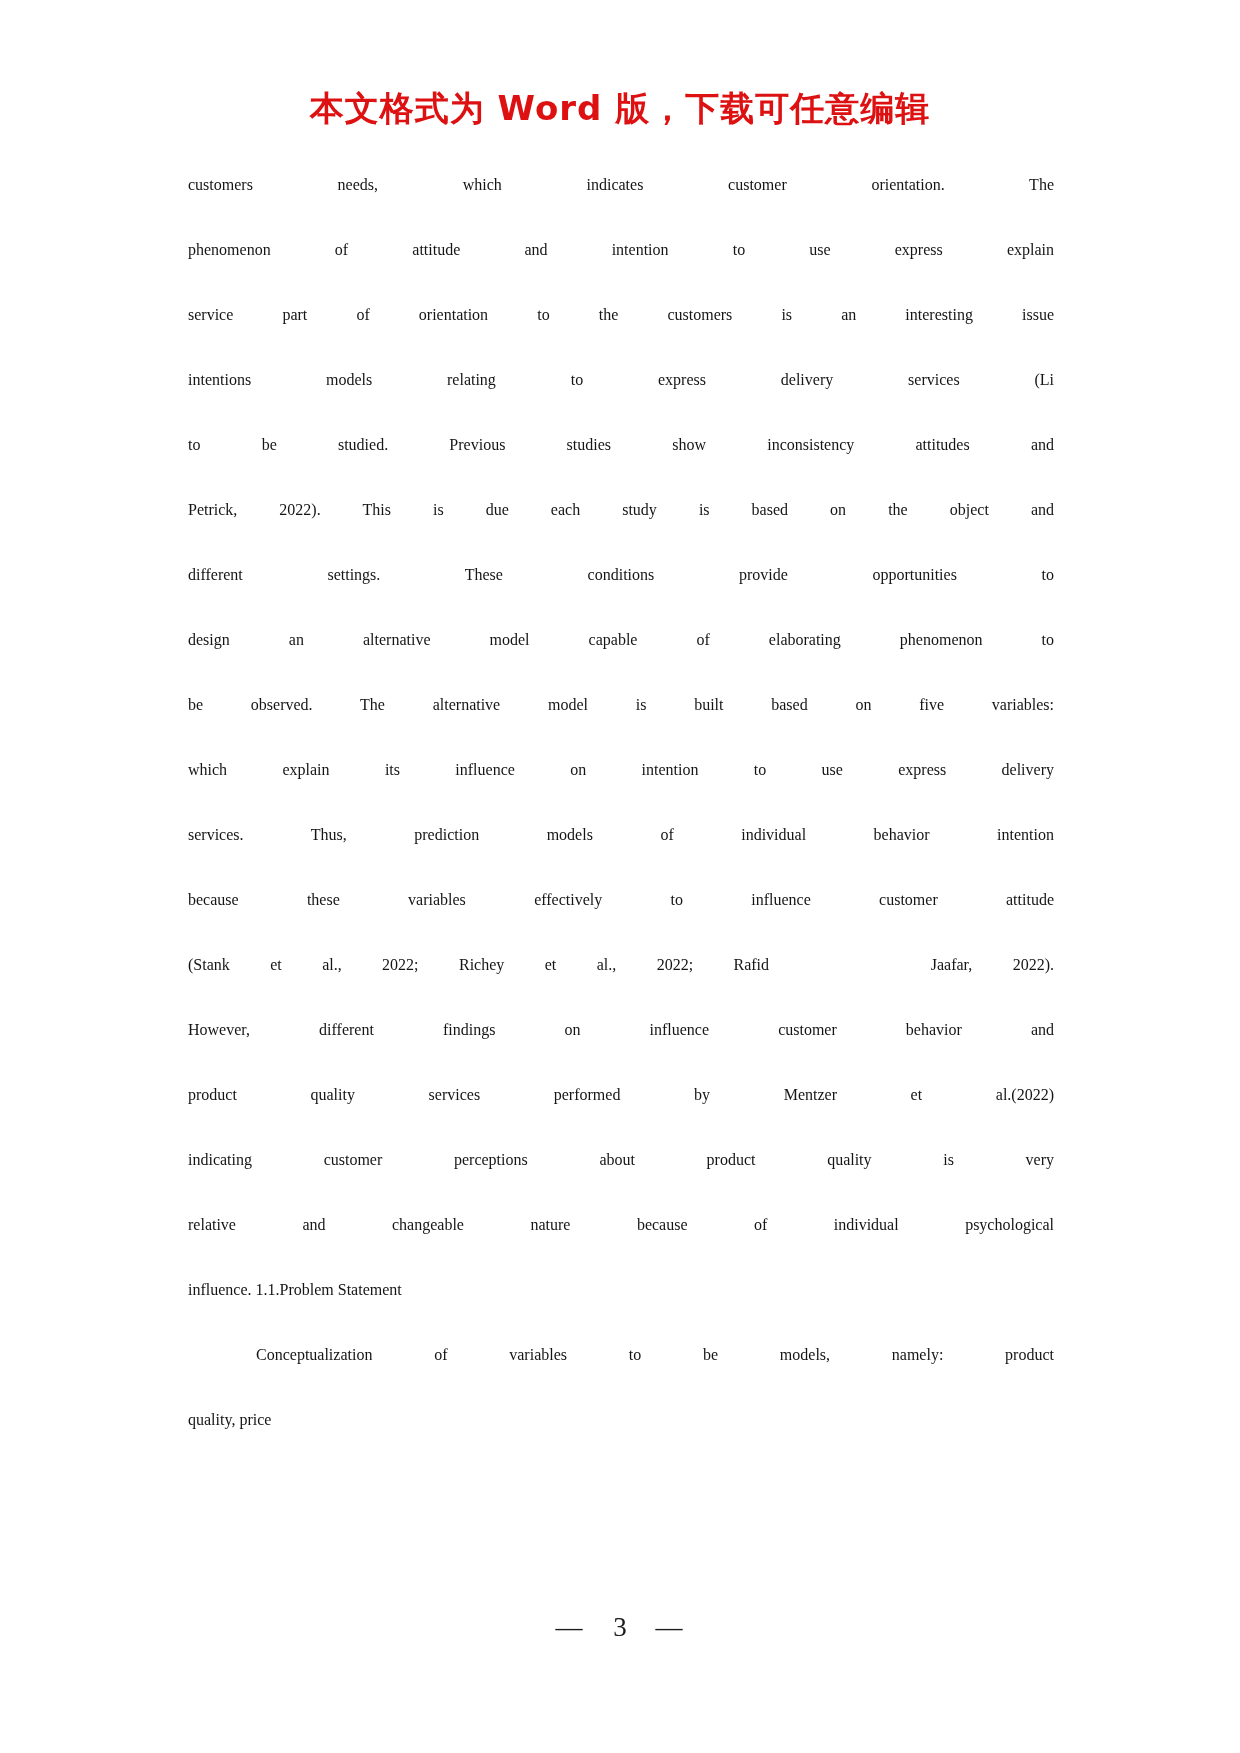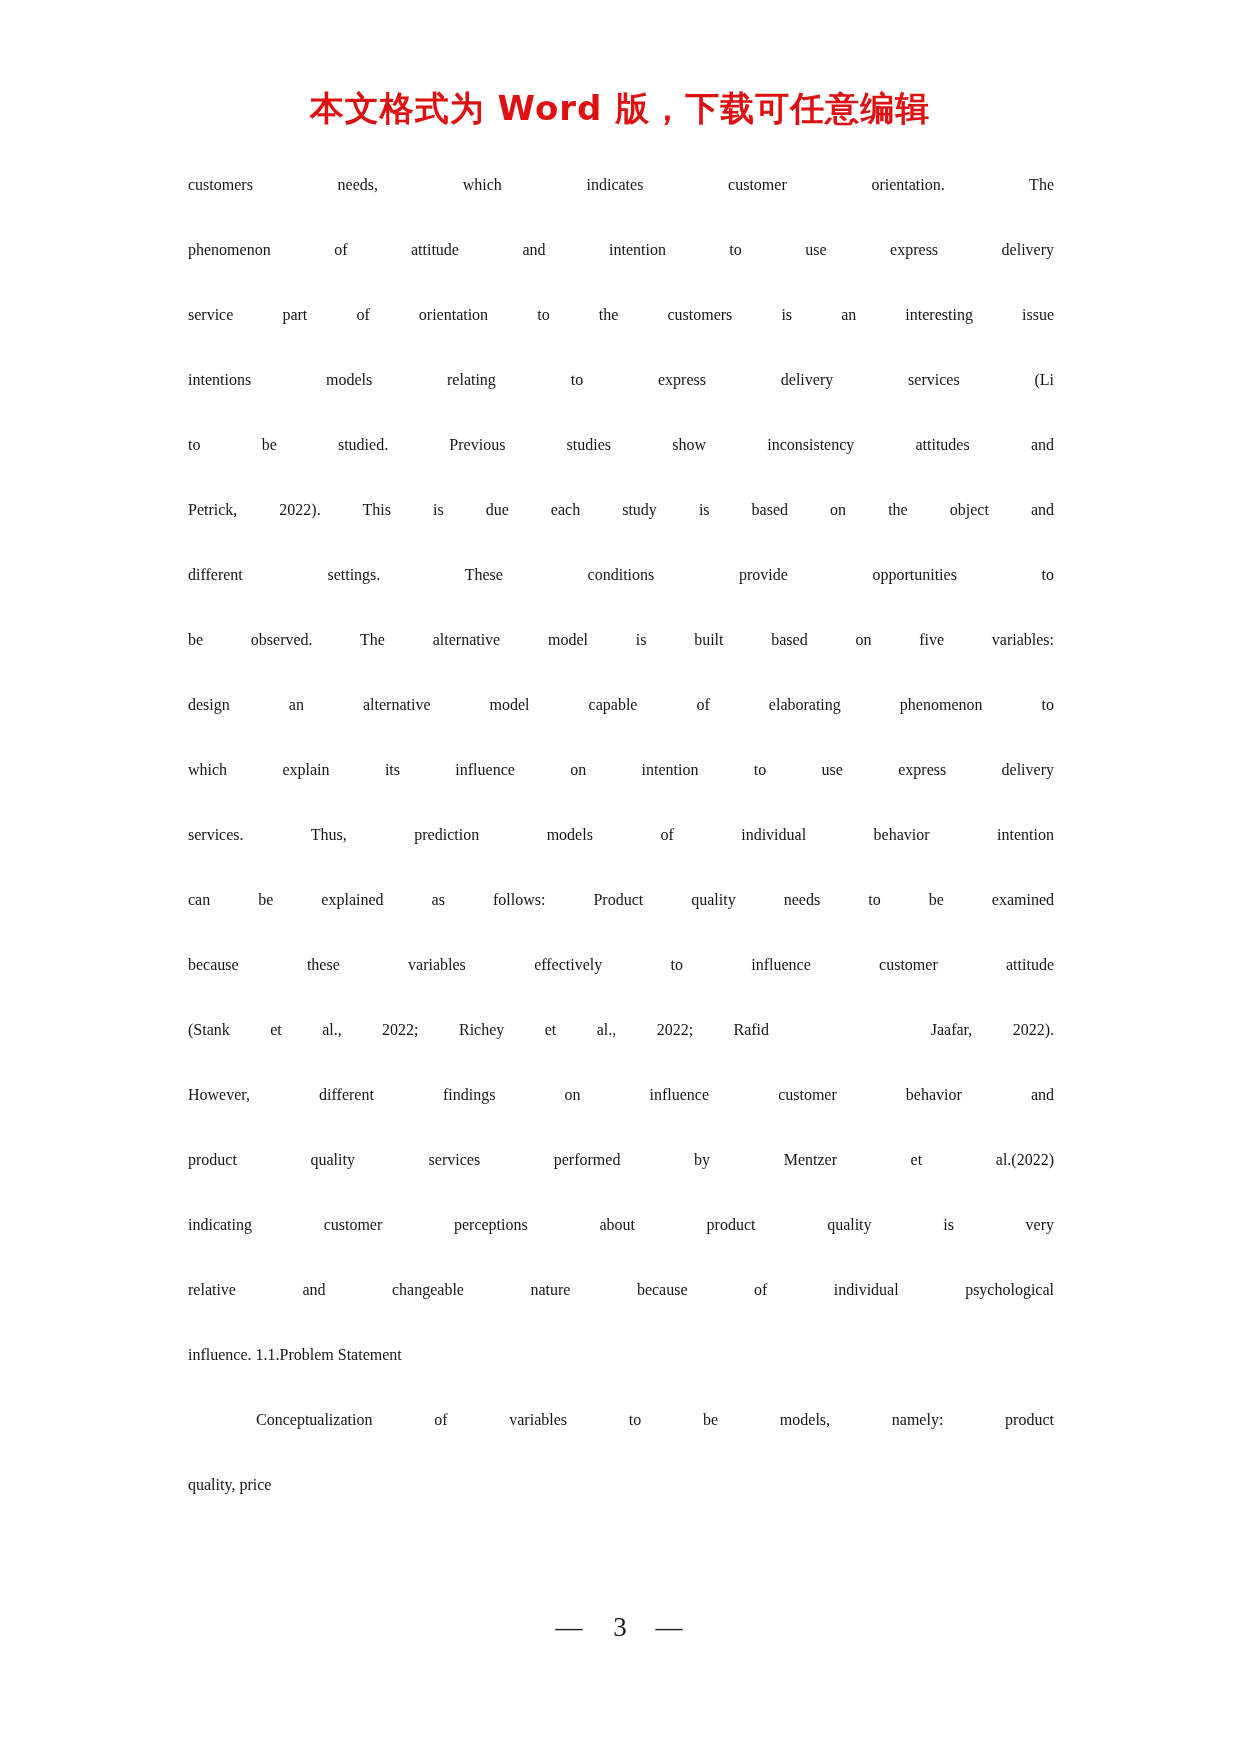--- a/index.html
+++ b/index.html
@@ -61,31 +61,30 @@
 </style>
 </head>
 <body>
 
 <div class="page">
 
   <div class="doc-header">本文格式为 Word 版，下载可任意编辑</div>
 
   <div class="body-text">
     <div class="line">customers needs, which indicates customer orientation. The</div>
-    <div class="line">phenomenon of attitude and intention to use express delivery</div>
+    <div class="line">phenomenon of attitude and intention to use express explain</div>
     <div class="line">service part of orientation to the customers is an interesting issue</div>
     <div class="line">intentions models relating to express delivery services (Li</div>
     <div class="line">to be studied. Previous studies show inconsistency attitudes and</div>
     <div class="line">Petrick, 2022). This is due each study is based on the object and</div>
     <div class="line">different settings. These conditions provide opportunities to</div>
+    <div class="line">design an alternative model capable of elaborating phenomenon to</div>
     <div class="line">be observed. The alternative model is built based on five variables:</div>
-    <div class="line">design an alternative model capable of elaborating phenomenon to</div>
     <div class="line">which explain its influence on intention to use express delivery</div>
     <div class="line">services. Thus, prediction models of individual behavior intention</div>
-    <div class="line">can be explained as follows: Product quality needs to be examined</div>
     <div class="line">because these variables effectively to influence customer attitude</div>
     <div class="line">(Stank et al., 2022; Richey et al., 2022; Rafid&nbsp;&nbsp;&nbsp; Jaafar, 2022).</div>
     <div class="line">However, different findings on influence customer behavior and</div>
     <div class="line">product quality services performed by Mentzer et al.(2022)</div>
     <div class="line">indicating customer perceptions about product quality is very</div>
     <div class="line">relative and changeable nature because of individual psychological</div>
     <div class="line align-left">influence. 1.1.Problem Statement</div>
     <div class="line indent">Conceptualization of variables to be models, namely: product</div>
     <div class="line align-left">quality, price</div>
   </div>

